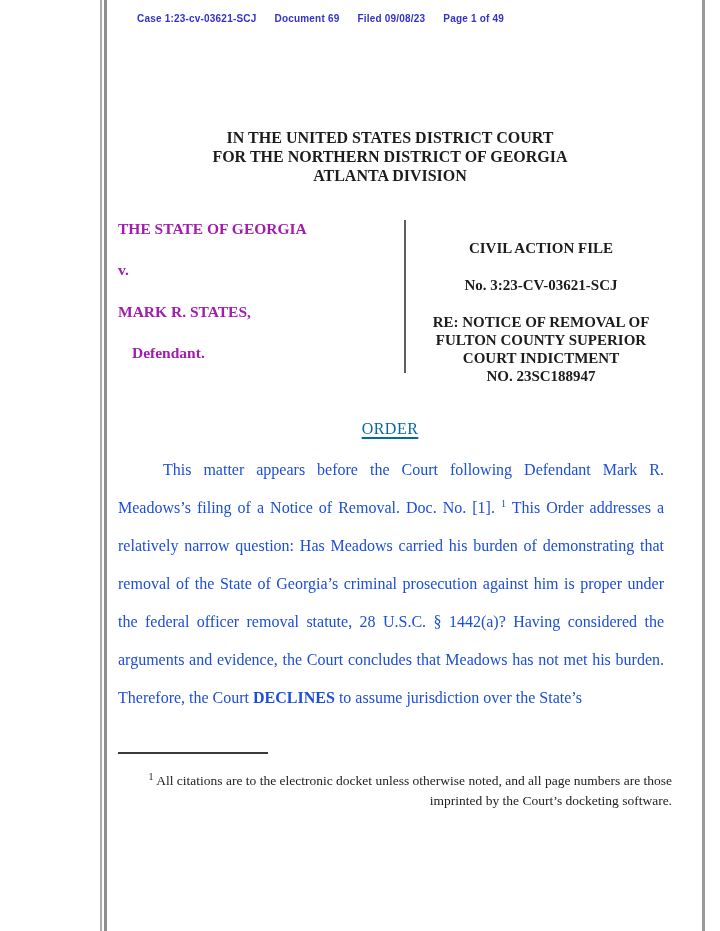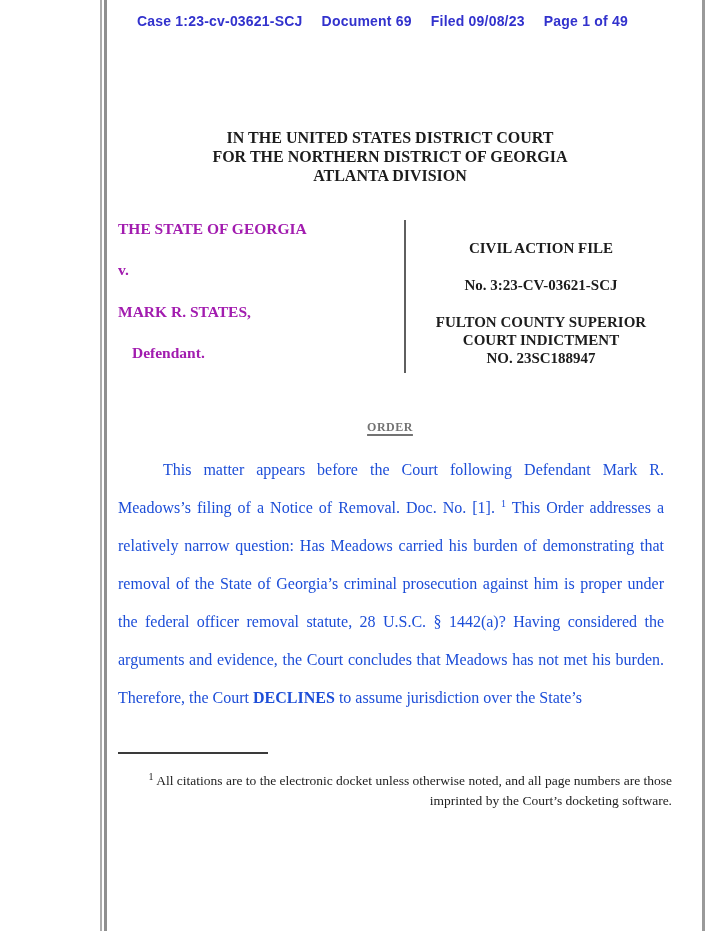--- a/index.html
+++ b/index.html
@@ -13,21 +13,21 @@
   
   .edge { position:absolute; top:0; bottom:0; }
   .edge-left-outer  { left:100px; width:2px;  background:#ababab; }
   .edge-left-inner  { left:104px; width:3px;  background:#8f8f8f; }
   .edge-right       { left:702px; width:2.5px; background:#9a9a9a; }
 
   
   .stamp {
     position:absolute; top:13px; left:137px;
     font-family:"Liberation Sans", sans-serif;
-    font-size:14px; font-weight:bold;
+    font-size:10px; font-weight:bold;
     color:#3232cd; white-space:nowrap;
     letter-spacing:0.2px;
   }
   .stamp span { margin-right:15px; }
   .stamp span:last-child { margin-right:0; }
 
   
   .court-header {
     position:absolute; top:128px; left:110px; width:560px;
     text-align:center; font-weight:bold;
@@ -50,22 +50,22 @@
     text-align:center; font-weight:bold; font-size:15px;
     color:#1c1c1c;
   }
   .cap-civil  { top:240px; }
   .cap-caseno { top:277px; }
   .cap-re     { top:313px; line-height:18px; }
 
   
   .order-heading {
     position:absolute; top:420px; left:110px; width:560px;
-    text-align:center; font-weight:bold; font-size:12px;
-    color:#737373;
+    text-align:center; font-weight:normal; font-size:16px;
+    color:#0369a1;
   }
   .order-heading span {
     text-decoration:underline;
     text-underline-offset:3px;
     text-decoration-thickness:1.5px;
     letter-spacing:0.5px;
   }
 
   
   .order-body {
@@ -113,20 +113,21 @@
 <div class="cap-left cap-plaintiff">THE STATE OF GEORGIA</div>
 <div class="cap-left cap-versus">v.</div>
 <div class="cap-left cap-name">MARK R. STATES,</div>
 <div class="cap-left cap-deflabel">Defendant.</div>
 
 <div class="cap-divider"></div>
 
 <div class="cap-right cap-civil">CIVIL ACTION FILE</div>
 <div class="cap-right cap-caseno">No. 3:23-CV-03621-SCJ</div>
 <div class="cap-right cap-re">
+  <div>RE: NOTICE OF REMOVAL OF</div>
   <div>FULTON COUNTY SUPERIOR</div>
   <div>COURT INDICTMENT</div>
   <div>NO. 23SC188947</div>
 </div>
 
 <div class="order-heading">
   <span>ORDER</span>
 </div>
 
 <p class="order-body"><span>This matter appears before the Court following Defendant Mark R. Meadows’s filing of a Notice of Removal. Doc. No. [1]. </span><sup>1</sup><span> This Order addresses a relatively narrow question: Has Meadows carried his burden of demonstrating that removal of the State of Georgia’s criminal prosecution against him is proper under the federal officer removal statute, 28 U.S.C. § 1442(a)? Having considered the arguments and evidence, the Court concludes that Meadows has not met his burden. Therefore, the Court </span><b>DECLINES</b><span> to assume jurisdiction over the State’s</span></p>

